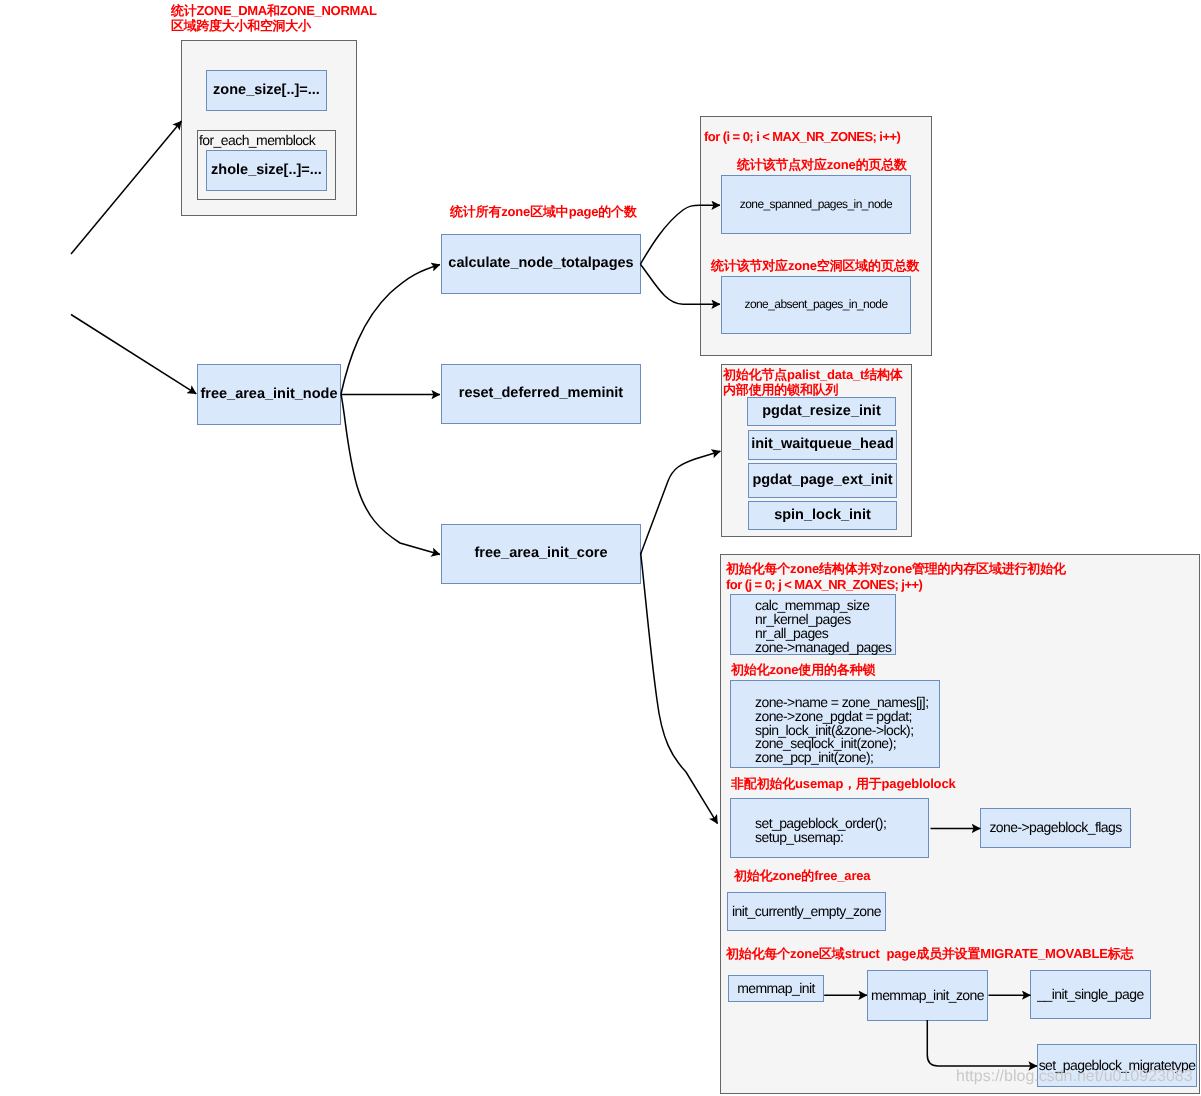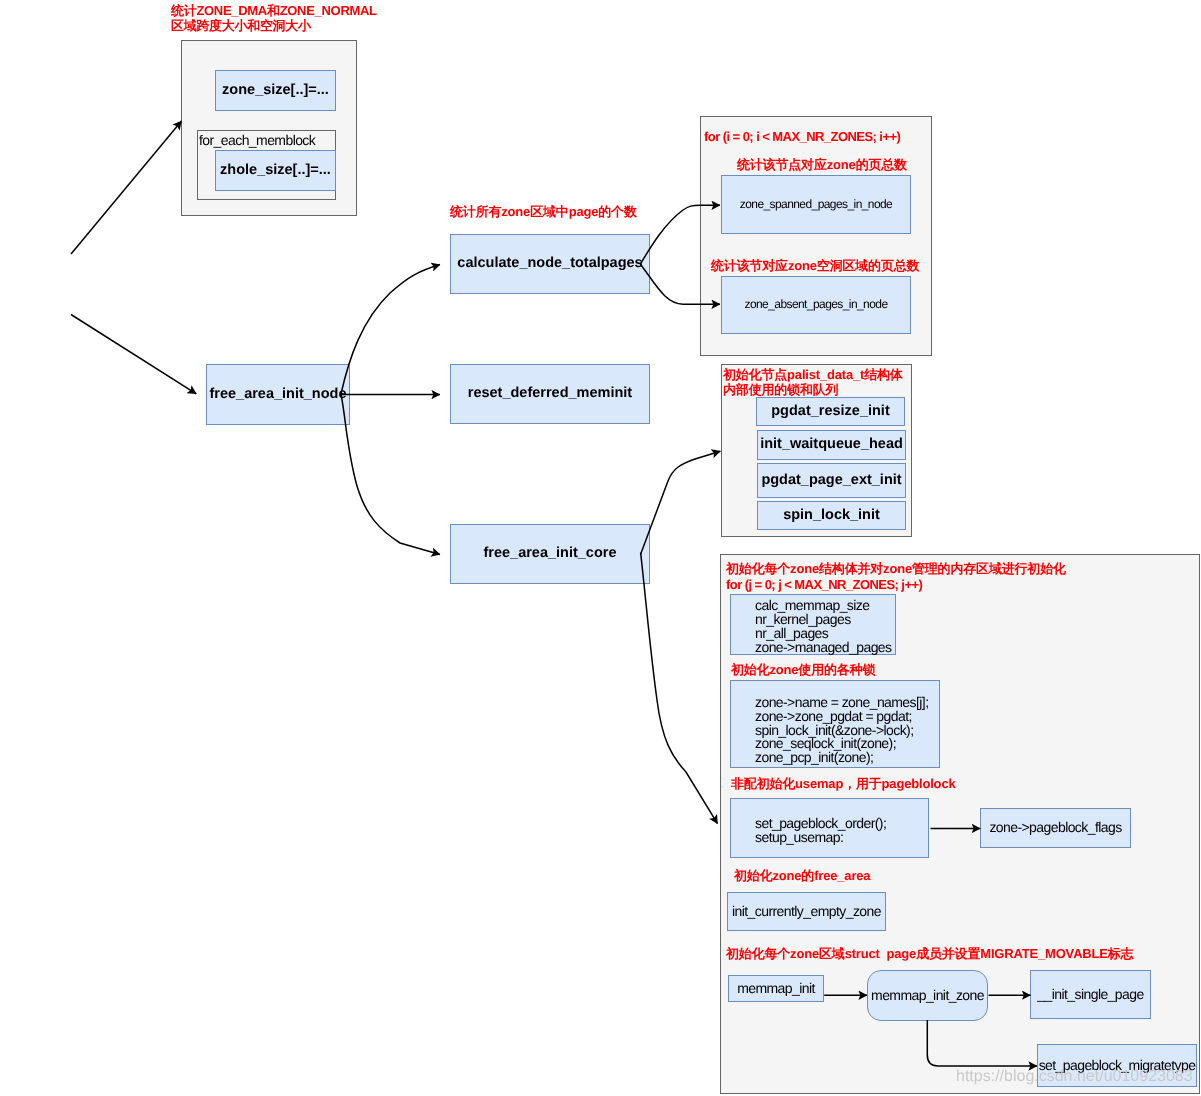--- a/index.html
+++ b/index.html
@@ -17,21 +17,21 @@
   #root{position:relative;width:1201px;height:1096px;background:var(--canvas);}
   svg#arrows{position:absolute;left:0;top:0;width:1201px;height:1096px;pointer-events:none;}
 
   .node{position:absolute;box-sizing:border-box;display:flex;align-items:center;
         justify-content:center;text-align:center;white-space:pre;line-height:13.8px;}
   .blue{background:var(--node-fill);border:1px solid var(--node-stroke);color:var(--label);}
   .green{background:var(--start-fill);border:1px solid var(--start-stroke);color:var(--label);}
   .group{position:absolute;box-sizing:border-box;background:var(--group-fill);border:1px solid var(--group-stroke);}
   .plaingroup{position:absolute;box-sizing:border-box;background:transparent;border:1px solid var(--group-stroke);}
 
-  .b  {font-weight:bold;font-size:14.5px;margin-left:9px;}
+  .b  {font-weight:bold;font-size:14.5px;}
   .b18{font-weight:bold;font-size:18px;line-height:21.7px;padding-top:5px;box-sizing:border-box;}
   .r  {font-weight:normal;font-size:12px;letter-spacing:-0.58px;}
   .r2 {font-weight:normal;font-size:14px;letter-spacing:-0.58px;}
 
   .ann{position:absolute;color:var(--annotation);font-weight:bold;white-space:pre;
        line-height:14.5px;font-size:13px;letter-spacing:-0.18px;}
   .anncode{letter-spacing:-0.56px;}
 
   .lbl{position:absolute;white-space:pre;color:var(--label);font-size:14px;letter-spacing:-0.58px;}
 
@@ -119,21 +119,21 @@
   <div class="node blue r2" style="left:980px;top:808px;width:151px;height:40px;">zone-&gt;pageblock_flags</div>
 
   <div class="ann" style="left:734px;top:869px;">初始化zone的free_area</div>
 
   <div class="node blue r2" style="left:727px;top:892px;width:159px;height:39px;">init_currently_empty_zone</div>
 
   <div class="ann" style="left:726px;top:947px;">初始化每个zone区域struct  page成员并设置MIGRATE_MOVABLE标志</div>
 
   <div class="node blue r2" style="left:728px;top:975px;width:96px;height:27px;">memmap_init</div>
 
-  <div class="node blue r2" style="left:867px;top:970px;width:121px;height:51px;border-radius:14px;">memmap_init_zone</div>
+  <div class="node blue r2" style="left:867px;top:970px;width:121px;height:51px;">memmap_init_zone</div>
 
   <div class="node blue r2" style="left:1030px;top:970px;width:121px;height:49px;">__init_single_page</div>
 
   <div class="node blue r2" style="left:1037px;top:1044px;width:160px;height:43px;">set_pageblock_migratetype</div>
 
   <div class="wm" style="left:956px;top:1068px;">https://blog.csdn.net/u010923083</div>
 
   <svg id="arrows" viewBox="0 0 1201 1096" style="color:var(--edge)">
     <defs>
       <marker id="ah" markerWidth="9" markerHeight="9.4" refX="8.6" refY="4.7" orient="auto" markerUnits="userSpaceOnUse">

